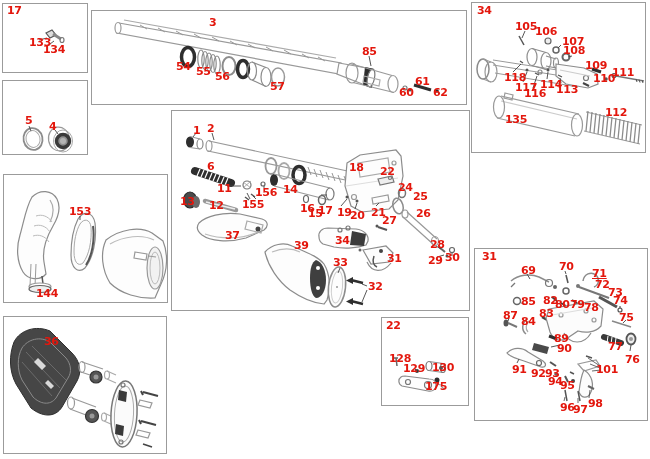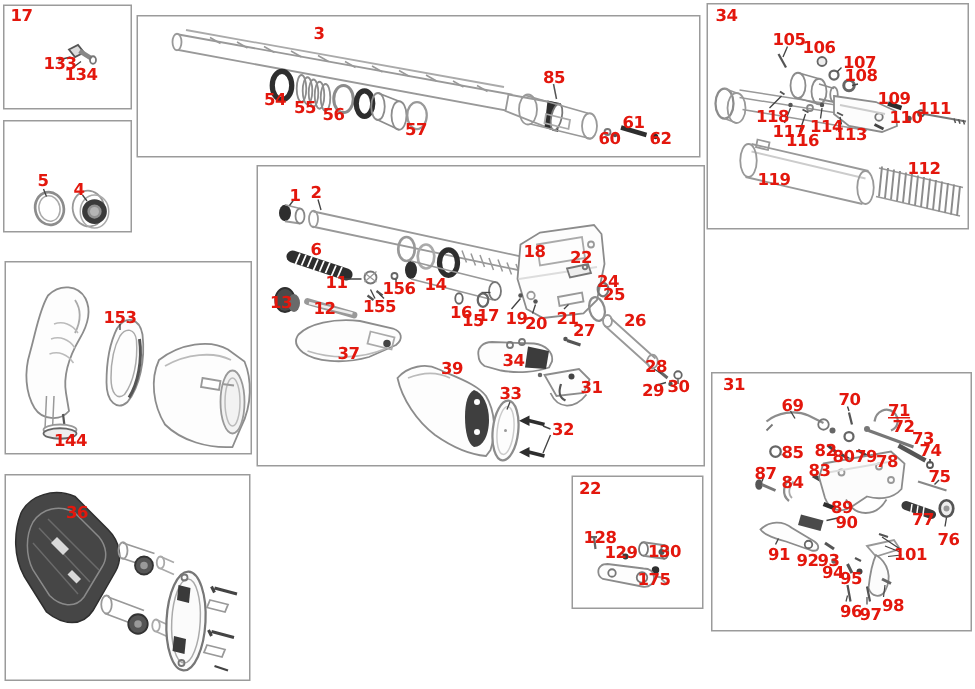--- a/index.html
+++ b/index.html
@@ -347,38 +347,38 @@
       <span class="plabel" style="left: 562px; top: 36px;">107</span>
       <span class="plabel" style="left: 563px; top: 45px;">108</span>
       <span class="plabel" style="left: 585px; top: 60px;">109</span>
       <span class="plabel" style="left: 593px; top: 73px;">110</span>
       <span class="plabel" style="left: 612px; top: 67px; text-align: right;">111</span>
       <span class="plabel" style="left: 504px; top: 72px;">118</span>
       <span class="plabel" style="left: 515px; top: 82px;">117</span>
       <span class="plabel" style="left: 524px; top: 88px;">116</span>
       <span class="plabel" style="left: 540px; top: 79px;">114</span>
       <span class="plabel" style="left: 556px; top: 84px;">113</span>
-      <span class="plabel" style="left: 505px; top: 114px;">119</span>
+      <span class="plabel" style="left: 505px; top: 114px;">135</span>
       <span class="plabel" style="left: 605px; top: 107px;">112</span>
       <span class="plabel" style="left: 193px; top: 125px;">1</span>
       <span class="plabel" style="left: 207px; top: 123px;">2</span>
       <span class="plabel" style="left: 207px; top: 161px;">6</span>
       <span class="plabel" style="left: 217px; top: 183px;">11</span>
       <span class="plabel" style="left: 180px; top: 196px;">13</span>
       <span class="plabel" style="left: 209px; top: 200px;">12</span>
       <span class="plabel" style="left: 242px; top: 199px;">155</span>
       <span class="plabel" style="left: 255px; top: 187px;">156</span>
       <span class="plabel" style="left: 283px; top: 184px;">14</span>
       <span class="plabel" style="left: 308px; top: 208px;">15</span>
       <span class="plabel" style="left: 300px; top: 203px;">16</span>
       <span class="plabel" style="left: 318px; top: 205px;">17</span>
       <span class="plabel" style="left: 349px; top: 162px;">18</span>
       <span class="plabel" style="left: 380px; top: 166px;">22</span>
       <span class="plabel" style="left: 398px; top: 182px;">24</span>
-      <span class="plabel" style="left: 402px; top: 191px;">25</span>
+      <span class="plabel" style="left: 413px; top: 191px;">25</span>
       <span class="plabel" style="left: 337px; top: 207px;">19</span>
       <span class="plabel" style="left: 350px; top: 210px;">20</span>
       <span class="plabel" style="left: 371px; top: 207px;">21</span>
       <span class="plabel" style="left: 382px; top: 215px;">27</span>
       <span class="plabel" style="left: 416px; top: 208px;">26</span>
       <span class="plabel" style="left: 430px; top: 239px;">28</span>
       <span class="plabel" style="left: 428px; top: 255px;">29</span>
       <span class="plabel" style="left: 445px; top: 252px;">30</span>
       <span class="plabel" style="left: 387px; top: 253px;">31</span>
       <span class="plabel" style="left: 333px; top: 257px;">33</span>

